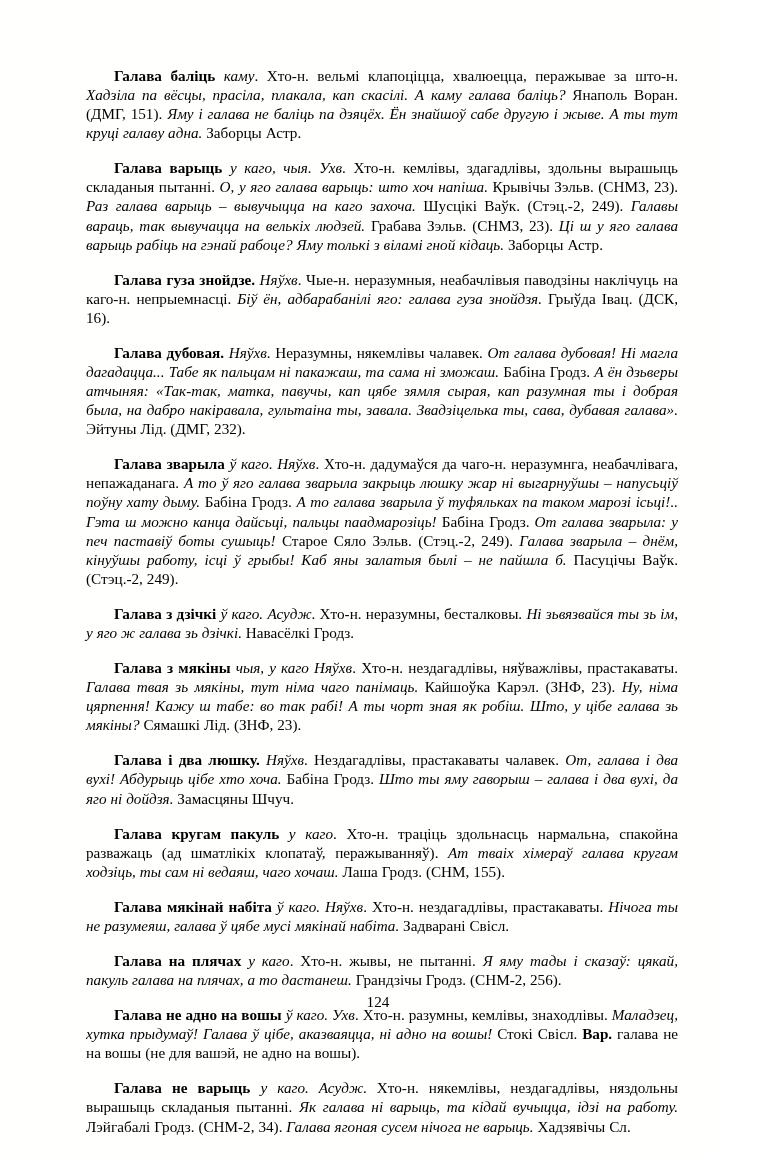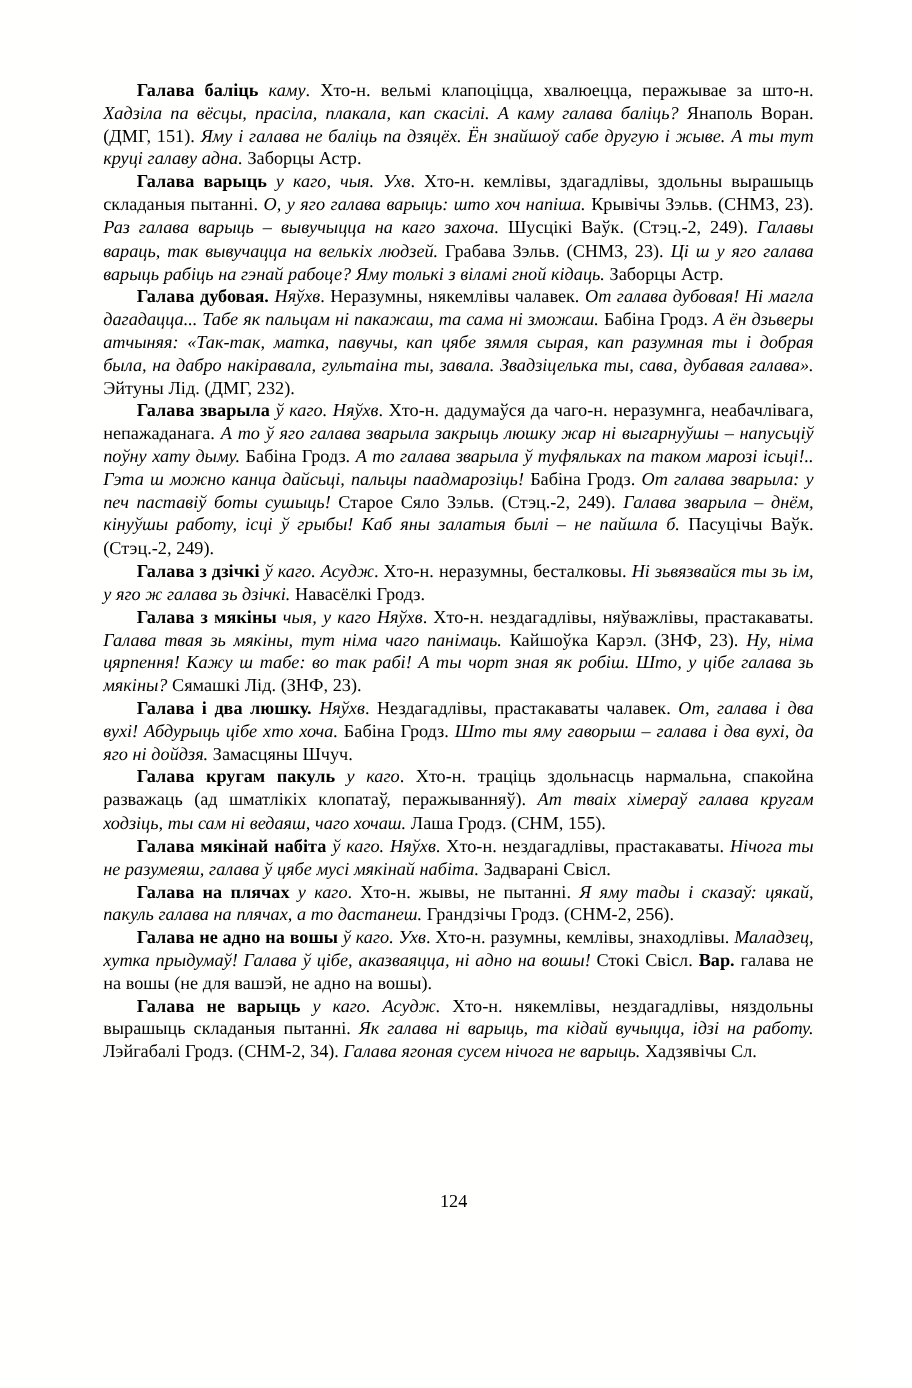--- a/index.html
+++ b/index.html
@@ -33,21 +33,21 @@
     text-indent: 28px;
     text-align: justify;
     font-size: 15.2px;
     line-height: 1.255;
     letter-spacing: 0;
     word-spacing: 0.1px;
     -webkit-hyphens: none;
     hyphens: none;
   }
   .entry + .entry {
-    margin-top: 0px;
+    margin-top: 16px;
   }
   .hw {
     font-weight: bold;
   }
   .gram {
     font-style: italic;
   }
   .lbl {
     font-style: italic;
   }
@@ -83,20 +83,23 @@
 
     <p class="entry">
       <span class="hw">Галава баліць</span><span class="gram"> каму</span><span class="lbl"></span><span class="def">. Хто-н. вельмі клапоціцца, хвалюецца, перажывае за што-н. </span><span class="ex">Хадзіла па вёсцы, прасіла, плакала, кап скасілі. А каму галава баліць?</span><span class="src"> Янаполь Воран. (ДМГ, 151). </span><span class="ex">Яму і галава не баліць па дзяцёх. Ён знайшоў сабе другую і жыве. А ты тут круці галаву адна.</span><span class="src"> Заборцы Астр.</span>
     </p>
 
     <p class="entry">
       <span class="hw">Галава варыць</span><span class="gram"> у каго, чыя</span><span class="lbl">. Ухв</span><span class="def">. Хто-н. кемлівы, здагадлівы, здольны вырашыць складаныя пытанні. </span><span class="ex">О, у яго галава варыць: што хоч напіша.</span><span class="src"> Крывічы Зэльв. (СНМЗ, 23). </span><span class="ex">Раз галава варыць – вывучыцца на каго захоча.</span><span class="src"> Шусцікі Ваўк. (Стэц.-2, 249). </span><span class="ex">Галавы вараць, так вывучацца на велькіх людзей.</span><span class="src"> Грабава Зэльв. (СНМЗ, 23). </span><span class="ex">Ці ш у яго галава варыць рабіць на гэнай рабоце? Яму толькі з віламі гной кідаць.</span><span class="src"> Заборцы Астр.</span>
     </p>
 
 
+    <p class="entry">
+      <span class="hw">Галава гуза знойдзе.</span><span class="lbl"> Няўхв</span><span class="def">. Чые-н. неразумныя, неабачлівыя паводзіны наклічуць на каго-н. непрыемнасці. </span><span class="ex">Біў ён, адбарабанілі яго: галава гуза знойдзя.</span><span class="src"> Грыўда Івац. (ДСК, 16).</span>
+    </p>
 
     <p class="entry">
       <span class="hw">Галава дубовая.</span><span class="lbl"> Няўхв</span><span class="def">. Неразумны, някемлівы чалавек. </span><span class="ex">От галава дубовая! Ні магла дагадацца... Табе як пальцам ні пакажаш, та сама ні зможаш.</span><span class="src"> Бабіна Гродз. </span><span class="ex">А ён дзьверы атчыняя: «Так-так, матка, павучы, кап цябе зямля сырая, кап разумная ты і добрая была, на дабро накіравала, гультаіна ты, завала. Звадзіцелька ты, сава, дубавая галава».</span><span class="src"> Эйтуны Лід. (ДМГ, 232).</span>
     </p>
 
 
     <p class="entry">
       <span class="hw">Галава зварыла</span><span class="gram"> ў каго</span><span class="lbl">. Няўхв</span><span class="def">. Хто-н. дадумаўся да чаго-н. неразумнга, неабачлівага, непажаданага. </span><span class="ex">А то ў яго галава зварыла закрыць люшку жар ні выгарнуўшы – напусьціў поўну хату дыму.</span><span class="src"> Бабіна Гродз. </span><span class="ex">А то галава зварыла ў туфяльках па таком марозі ісьці!.. Гэта ш можно канца дайсьці, пальцы паадмарозіць!</span><span class="src"> Бабіна Гродз. </span><span class="ex">От галава зварыла: у печ паставіў боты сушыць!</span><span class="src"> Старое Сяло Зэльв. (Стэц.-2, 249). </span><span class="ex">Галава зварыла – днём, кінуўшы работу, ісці ў грыбы! Каб яны залатыя былі – не пайшла б.</span><span class="src"> Пасуцічы Ваўк. (Стэц.-2, 249).</span>
     </p>
 

